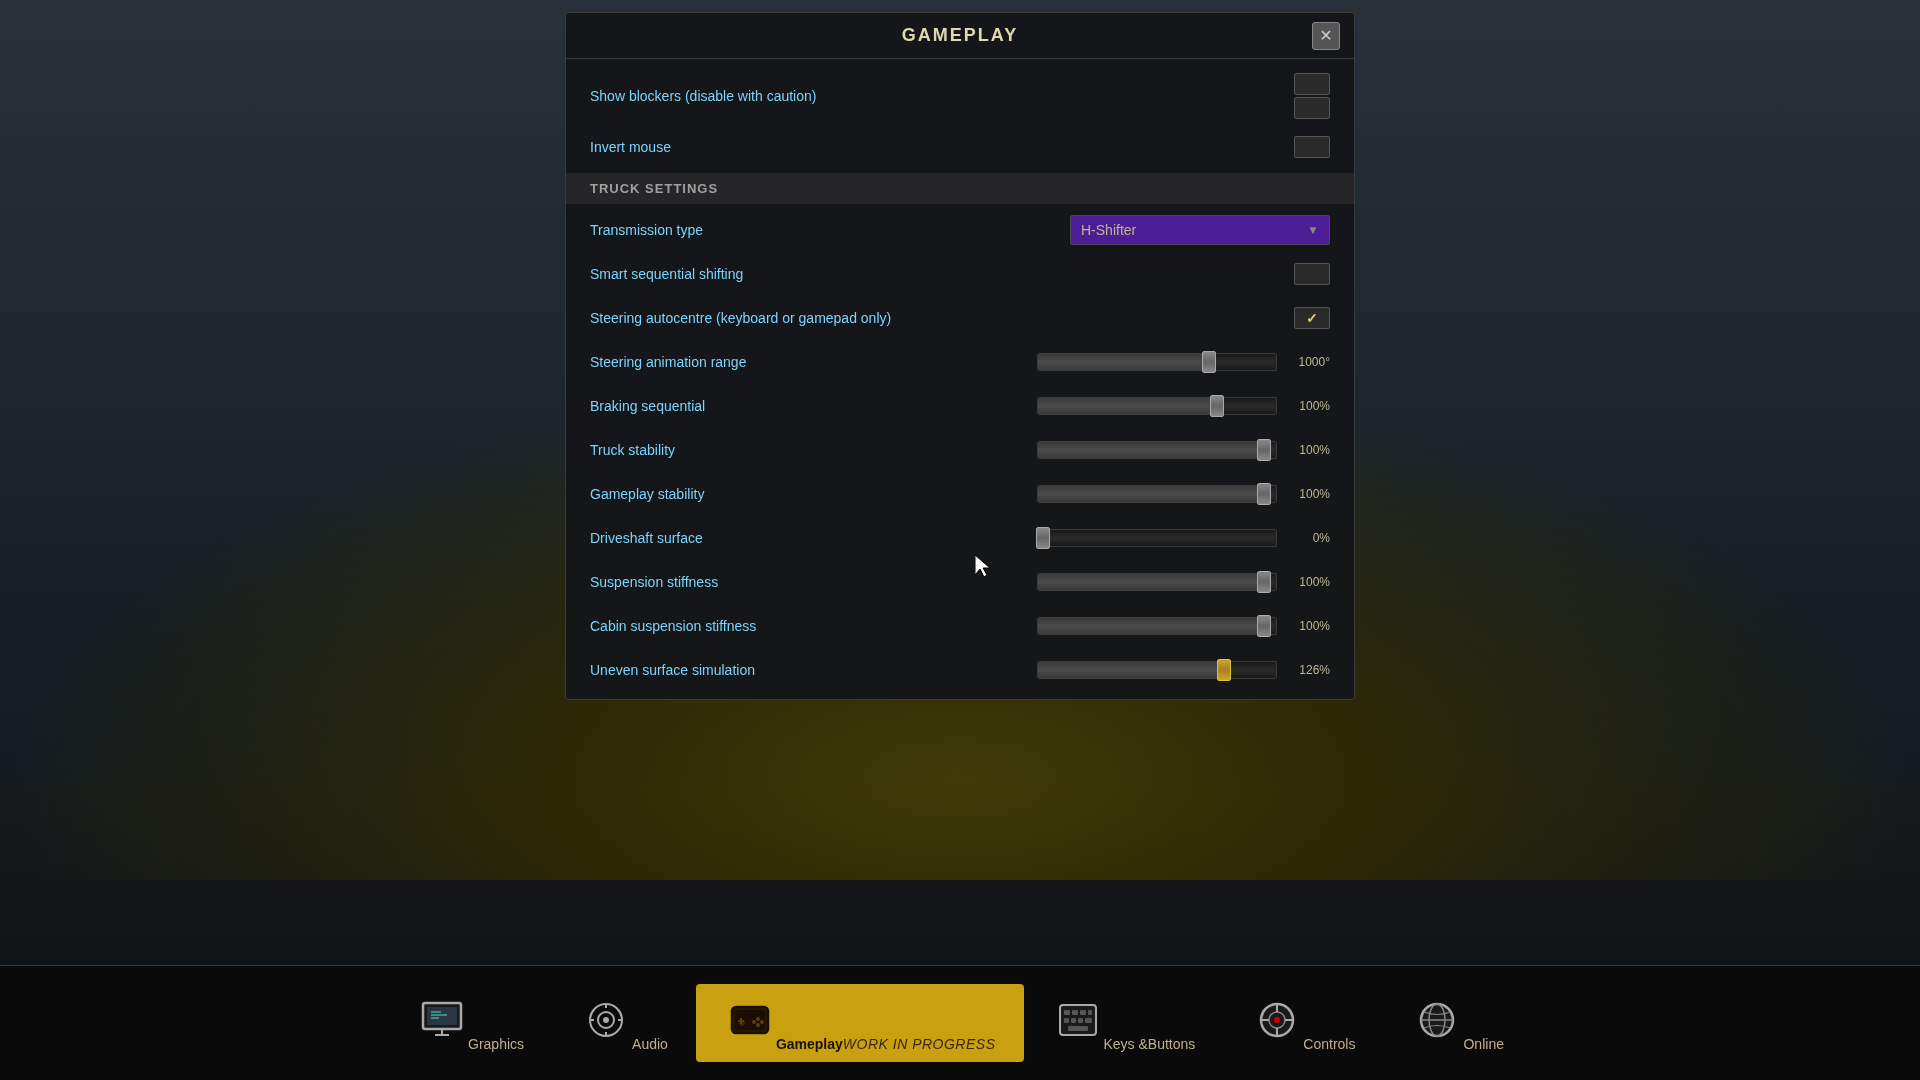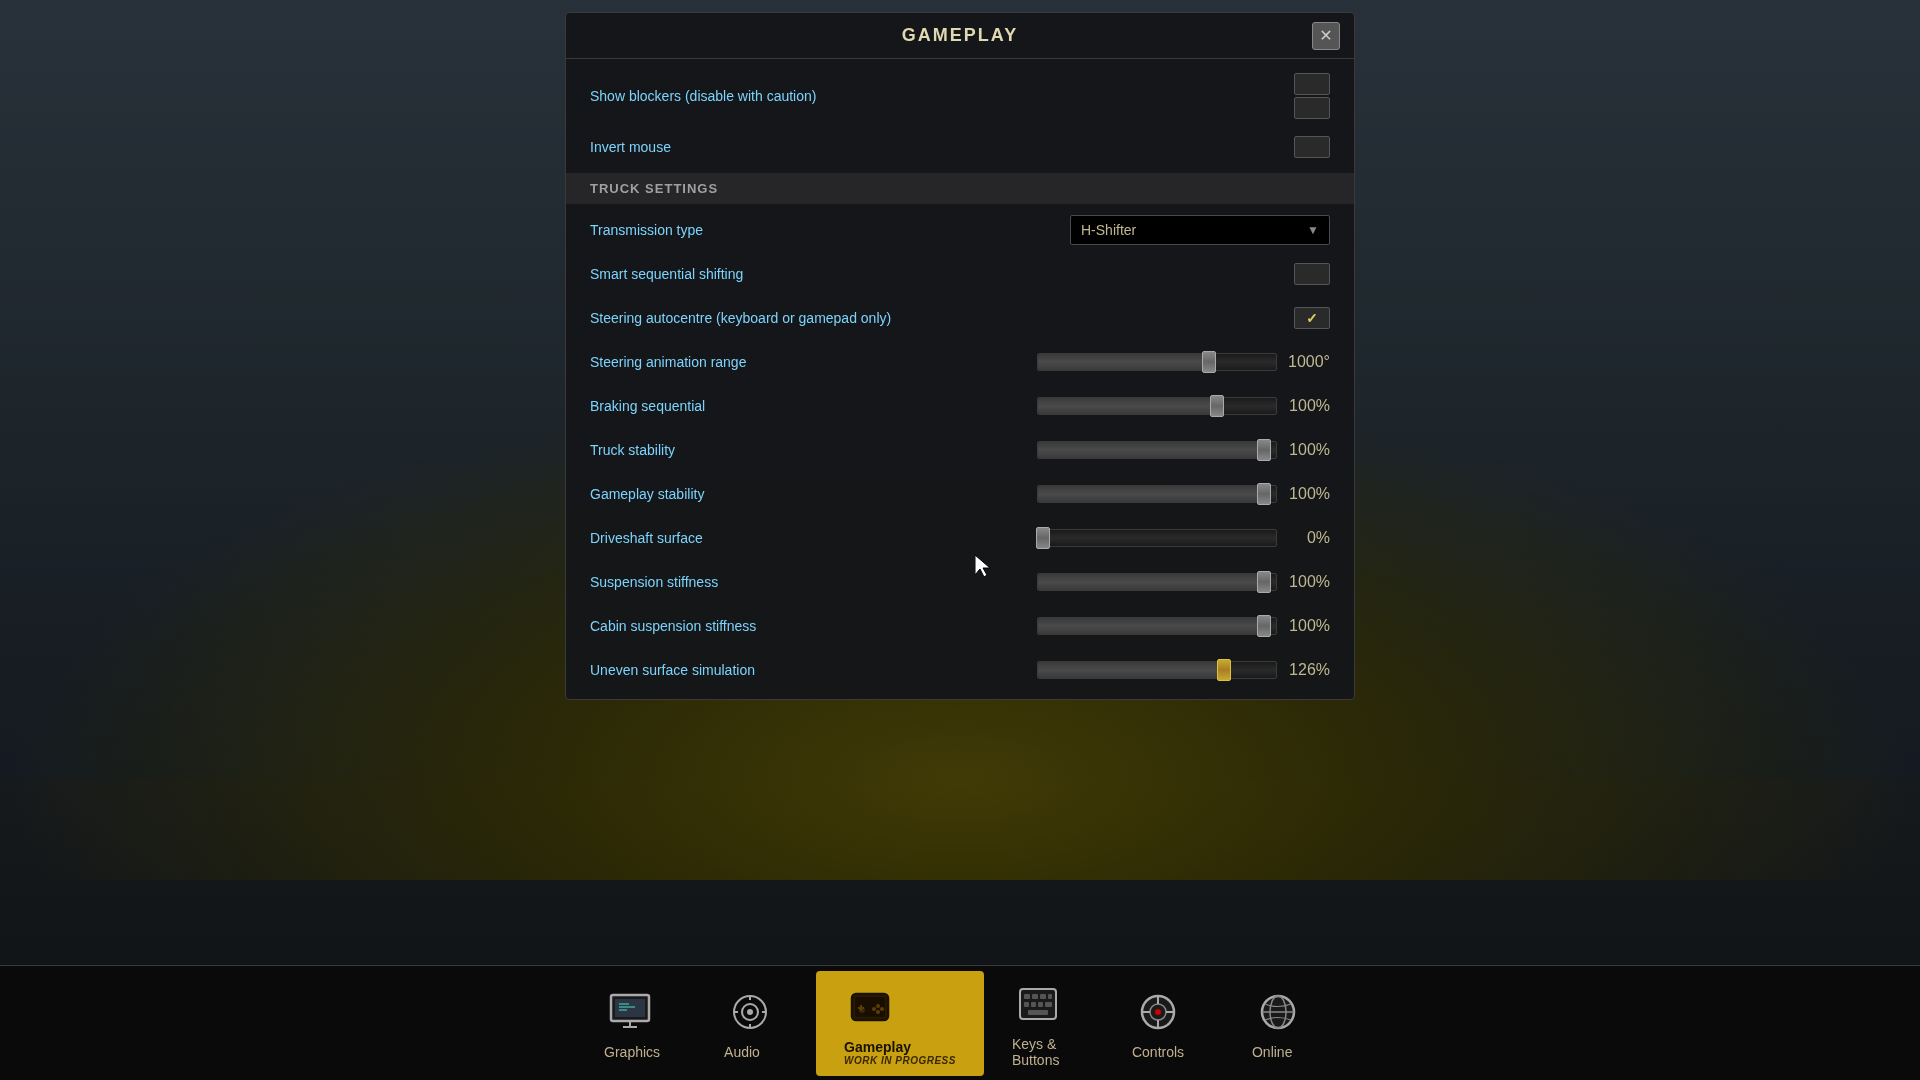--- a/index.html
+++ b/index.html
@@ -197,30 +197,30 @@
       border-radius: 2px;
     }
 
     .slider-thumb.yellow {
       background: linear-gradient(180deg, #c8a830 0%, #a88020 50%, #c8a830 100%);
       border-color: #e0c040;
     }
 
     .slider-value {
       color: #c0b890;
-      font-size: 16px;
+      font-size: 12px;
       min-width: 45px;
       text-align: right;
     }
 
     
     .dropdown {
       display: flex;
       align-items: center;
-      background: #000000;
+      background: #4c1d95;
       border: 1px solid #4a4a4a;
       border-radius: 2px;
       padding: 6px 10px;
       color: #c0b890;
       font-size: 14px;
       min-width: 260px;
       justify-content: space-between;
       cursor: pointer;
     }
 
@@ -240,42 +240,42 @@
       background: rgba(10,10,10,0.92);
       border-top: 1px solid #3a3a3a;
       display: flex;
       align-items: center;
       justify-content: center;
       gap: 0;
     }
 
     .nav-item {
       display: flex;
-      flex-direction: column;
-      align-items: flex-start;
+      flex-direction: row;
+      align-items: flex-end;
       padding: 10px 28px;
       cursor: pointer;
       position: relative;
       min-width: 120px;
     }
 
     .nav-item.active {
       background: #c8a010;
       border-radius: 4px;
     }
 
     .nav-item.active .nav-label {
       color: #1a1200;
       font-weight: bold;
     }
 
     .nav-item.active .nav-sublabel {
       color: #3a2800;
-      font-size: 10px;
-      font-weight: bold;
+      font-size: 14px;
+      font-weight: normal;
     }
 
     .nav-icon {
       width: 52px;
       height: 52px;
       display: flex;
       align-items: center;
       justify-content: center;
       margin-bottom: 6px;
     }

